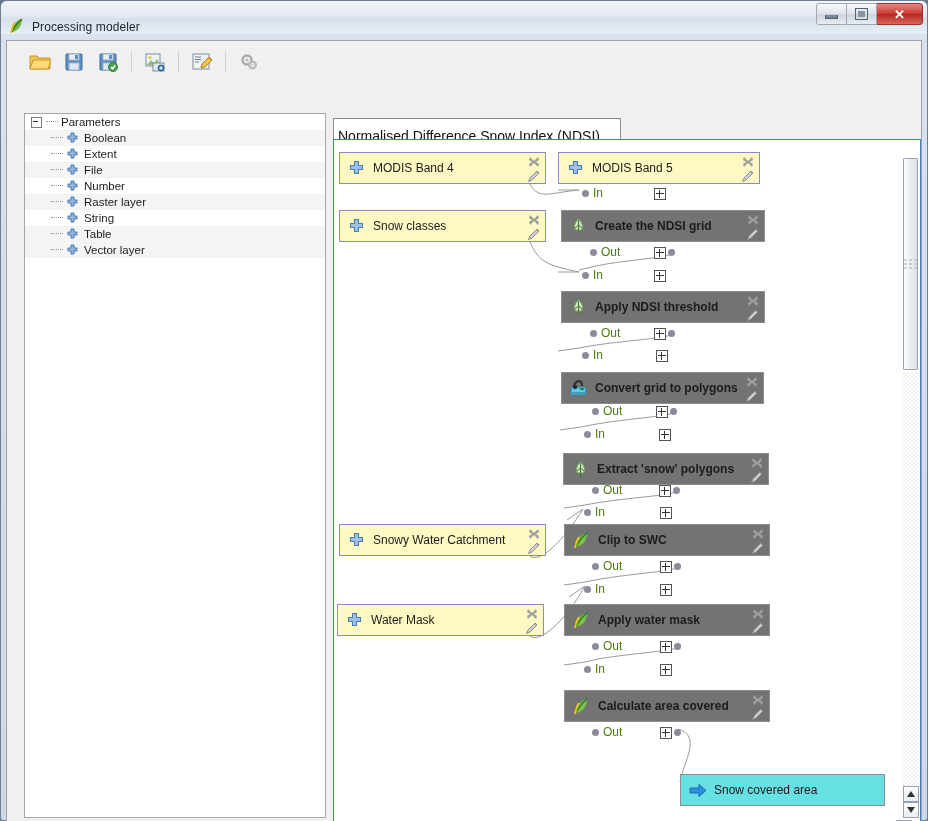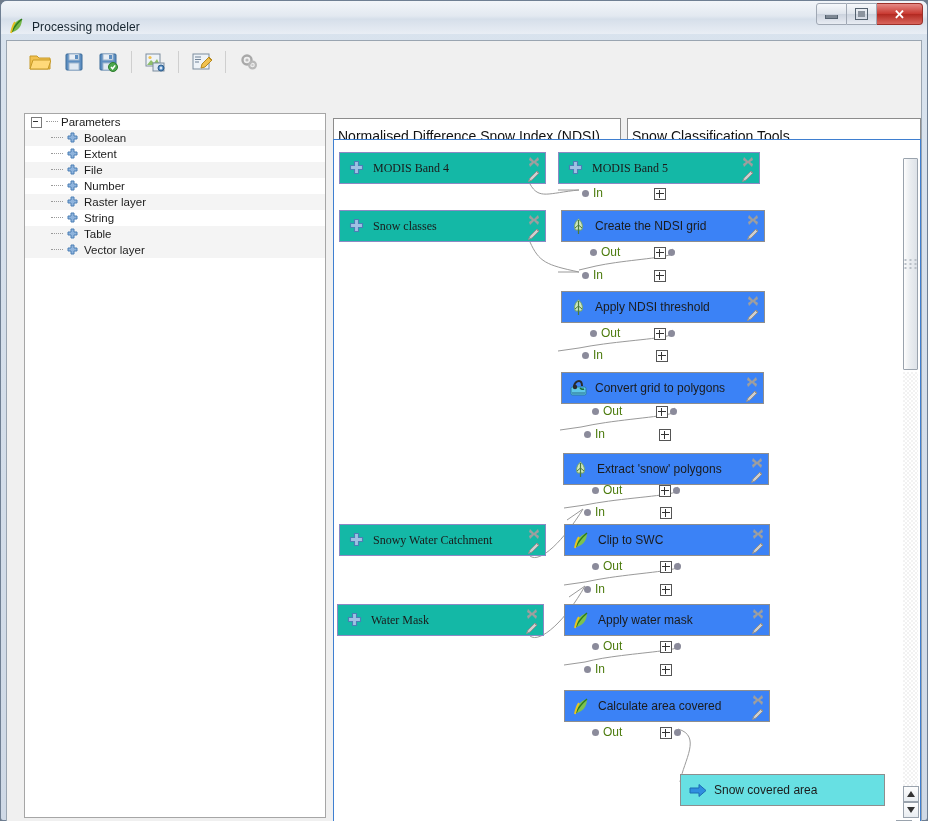--- a/index.html
+++ b/index.html
@@ -144,22 +144,22 @@
   .grip i{width:2px;height:2px;background:#b9c0c8;display:block;}
   .grip.h{grid-template-columns:repeat(5,3px);}
   
   .node{
     position:absolute;box-sizing:border-box;
     border:1px solid #8e8e8e;
     display:flex;align-items:center;
     font-size:12px;color:#1b1b1b;
     padding-left:8px;
   }
-  .node.param{background:#14b8a6;border-color:#8c89c4;font-family:Liberation Serif, serif;}
-  .node.alg{background:#3b82f6;}
+  .node.param{background:#fef9c3;border-color:#8c89c4;}
+  .node.alg{background:#737373;font-weight:bold;}
   .node.out{background:#67e0e3;border-color:#8e8e8e;}
   .node .nicon{width:17px;height:17px;margin-right:8px;flex:0 0 auto;position:relative;}
   .node .nlabel{flex:1 1 auto;white-space:nowrap;overflow:hidden;}
   .node .ctrls{position:absolute;right:3px;top:2px;width:15px;height:30px;}
   .node .ctrls .xic{position:absolute;top:0;left:0;width:14px;height:14px;}
   .node .ctrls .pic{position:absolute;top:14px;left:0;width:14px;height:14px;}
   
   .port{
     position:absolute;font-size:12px;color:#4d7c0f;white-space:nowrap;
     display:flex;align-items:center;height:14px;
@@ -326,21 +326,20 @@
           </div>
       </div>
       <div class="tabsbar">
         <div class="tab sel"><span>Inputs</span></div>
         <div class="tab"><span>Algorithms</span></div>
       </div>
     </div>
 
     <div class="fields">
       <input class="tfield a" value="Normalised Difference Snow Index (NDSI)" placeholder="Enter model name here" style="">
-      <input class="tfield b" value="Snow Classification Tools" placeholder="Enter group name here" style="">
     </div>
 
     <div class="canvaswrap">
       <div class="canvas" id="canvas">
         <svg class="links" id="links">
             <path d="M 196 44 C 205 60, 214 53, 245 50 L 224 50" stroke="#9a9a9a" stroke-width="1" fill="none"></path>
             <path d="M 196 102 C 205 122, 212 125, 245 132 L 224 132" stroke="#9a9a9a" stroke-width="1" fill="none"></path>
             <path d="M 338 109 C 352 118, 300 118, 262 126 L 245 130" stroke="#9a9a9a" stroke-width="1" fill="none"></path>
             <path d="M 338 190 C 352 199, 290 199, 245 208 L 224 211" stroke="#9a9a9a" stroke-width="1" fill="none"></path>
             <path d="M 340 268 C 354 277, 292 277, 247 287 L 226 290" stroke="#9a9a9a" stroke-width="1" fill="none"></path>

